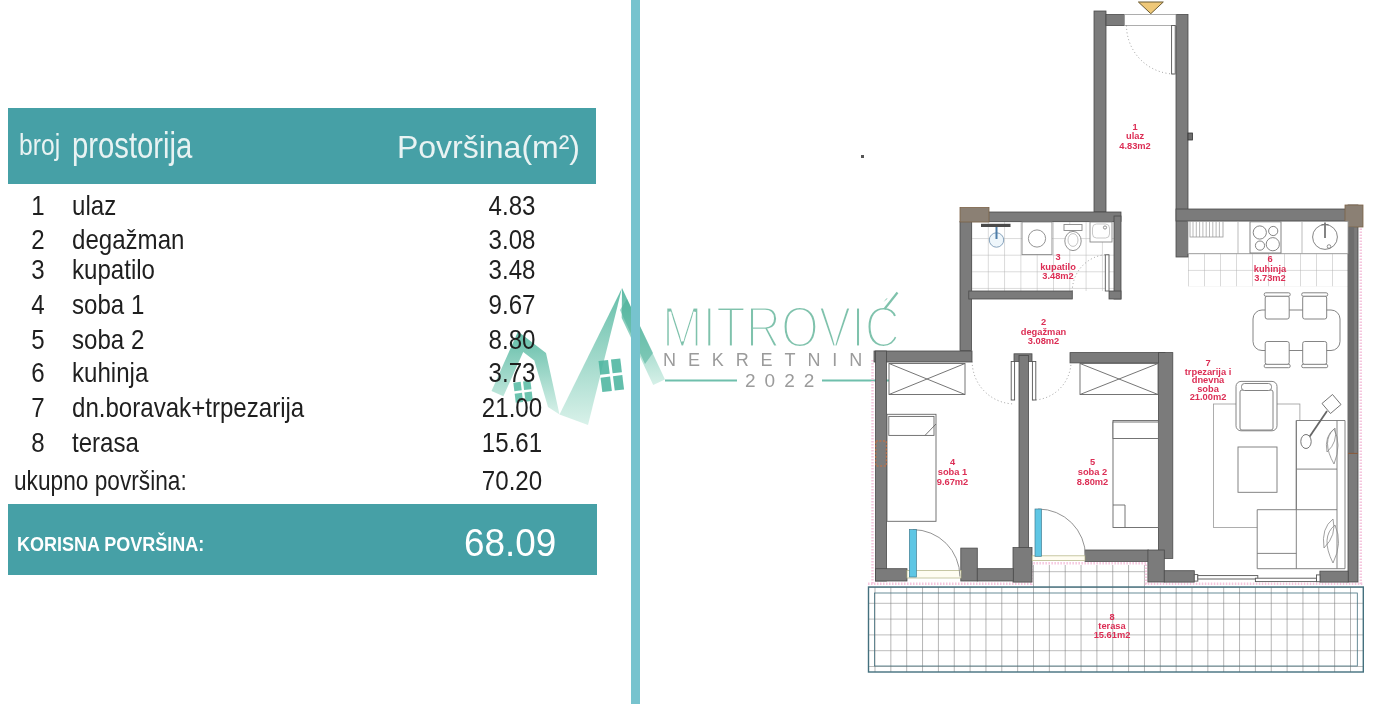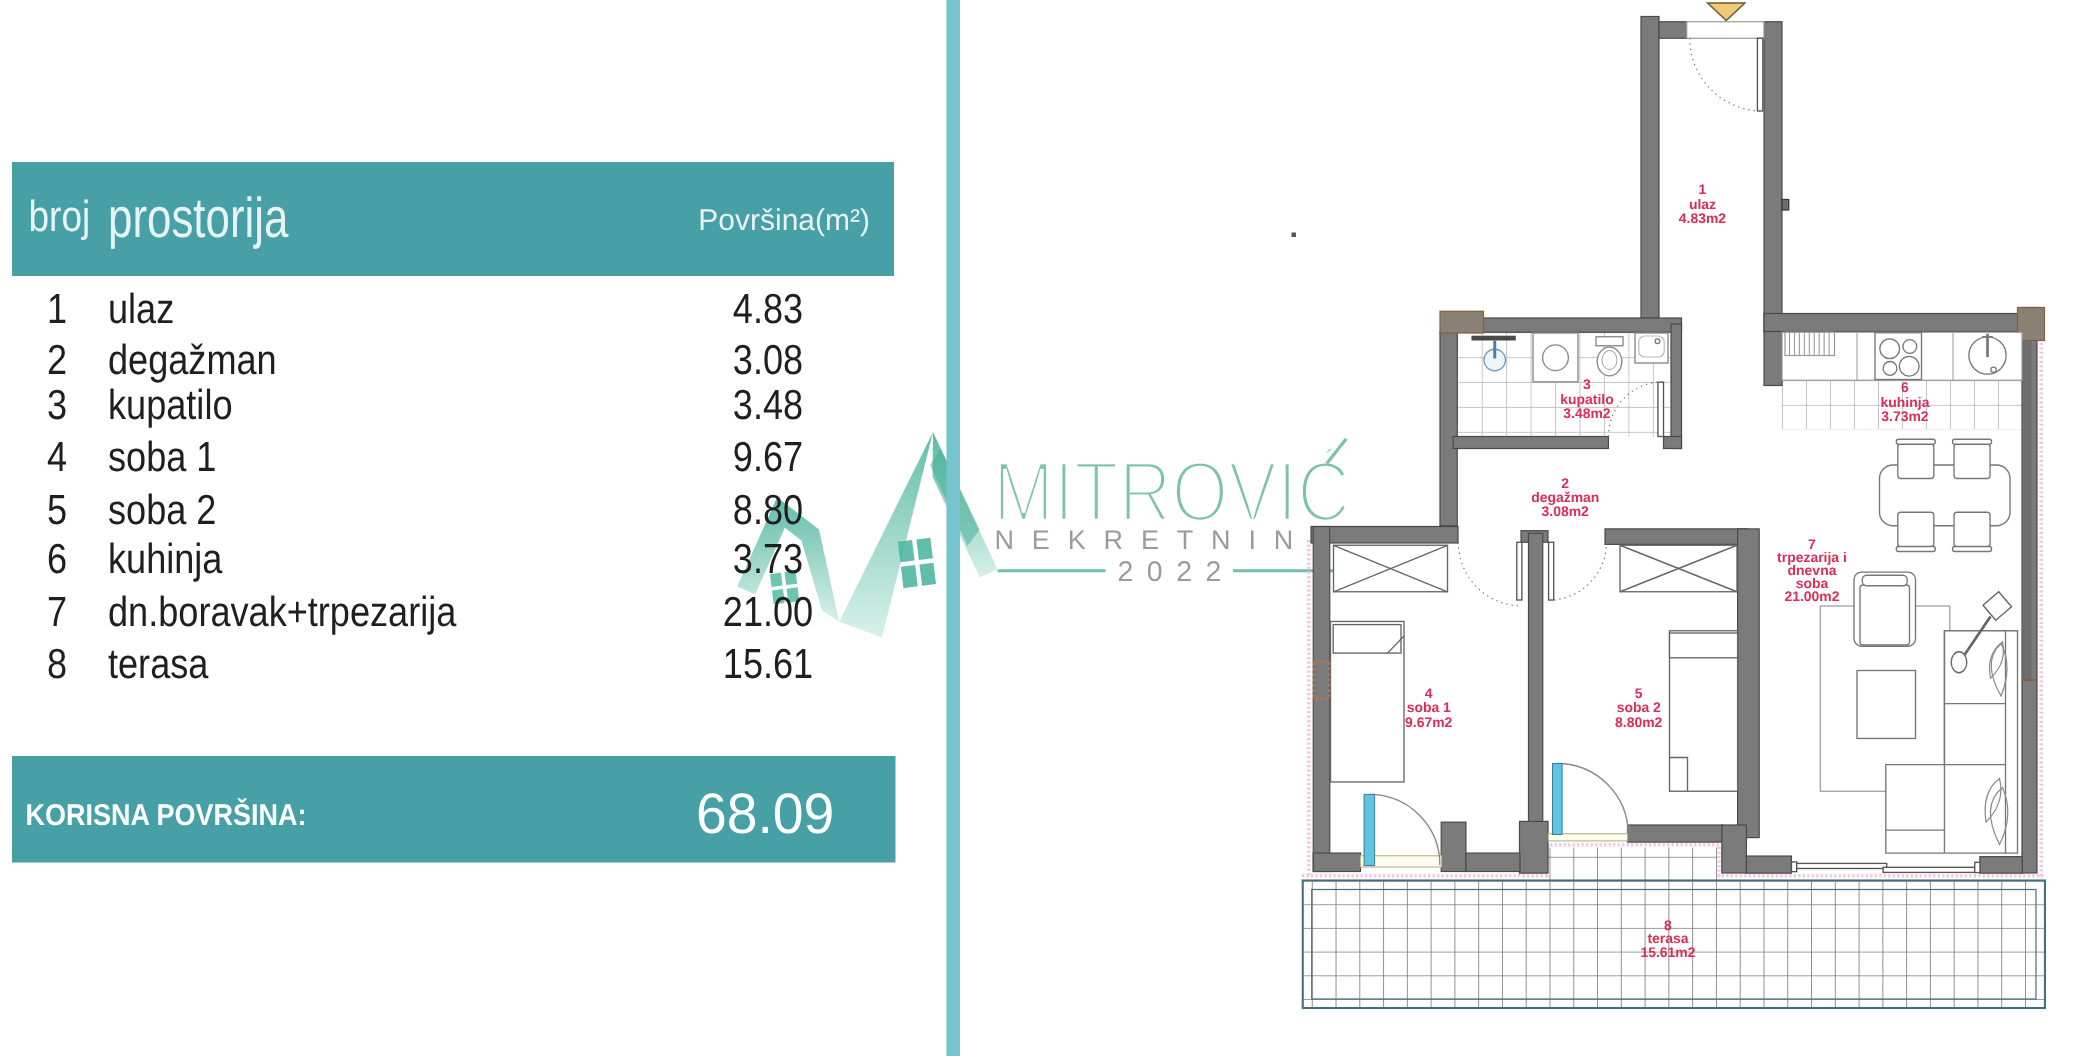--- a/index.html
+++ b/index.html
@@ -356,21 +356,21 @@
 </svg>
 
 <div class="abs" style="left:631px;top:0;width:9px;height:704px;background:#77c3ce;"></div>
 
 <div class="abs" style="left:7.5px;top:108px;width:588px;height:76px;background:#46a0a6;"></div>
 
 <div class="abs" style="left:19px;top:131px;font-size:29px;line-height:29px;color:#e9f3f3;transform:scaleX(0.85);transform-origin:left;">broj</div>
 
 <div class="abs" style="left:72px;top:127px;font-size:37.5px;line-height:37px;color:#e9f3f3;transform:scaleX(0.78);transform-origin:left;">prostorija</div>
 
-<div class="abs" style="left:380px;top:135px;width:200px;text-align:right;font-size:20px;line-height:24px;color:#e9f3f3;">Površina(m²)</div>
+<div class="abs" style="left:380px;top:135px;width:200px;text-align:right;font-size:32px;line-height:24px;color:#e9f3f3;">Površina(m²)</div>
 
 <div class="abs row" style="top:192px;">
       <span class="num">1</span>
       <span class="nam">ulaz</span>
       <span class="val">4.83</span>
     </div>
 
 <div class="abs row" style="top:226px;">
       <span class="num">2</span>
       <span class="nam">degažman</span>
@@ -406,20 +406,24 @@
       <span class="nam">dn.boravak+trpezarija</span>
       <span class="val">21.00</span>
     </div>
 
 <div class="abs row" style="top:429px;">
       <span class="num">8</span>
       <span class="nam">terasa</span>
       <span class="val">15.61</span>
     </div>
 
+<div class="abs row" style="top:467px;">
+      <span class="ukup">ukupno površina:</span>
+      <span class="val">70.20</span>
+    </div>
 
 <div class="abs" style="left:7.5px;top:504px;width:589px;height:70.5px;background:#46a0a6;"></div>
 
 <div class="abs" style="left:17px;top:534px;font-size:20px;line-height:20px;font-weight:bold;color:#ffffff;transform:scaleX(0.9);transform-origin:left;">KORISNA POVRŠINA:</div>
 
 <div class="abs" style="left:464px;top:524px;font-size:38px;line-height:38px;color:#ffffff;transform:scaleX(0.97);transform-origin:left;">68.09</div>
 
 </div>
 
 </body></html>

